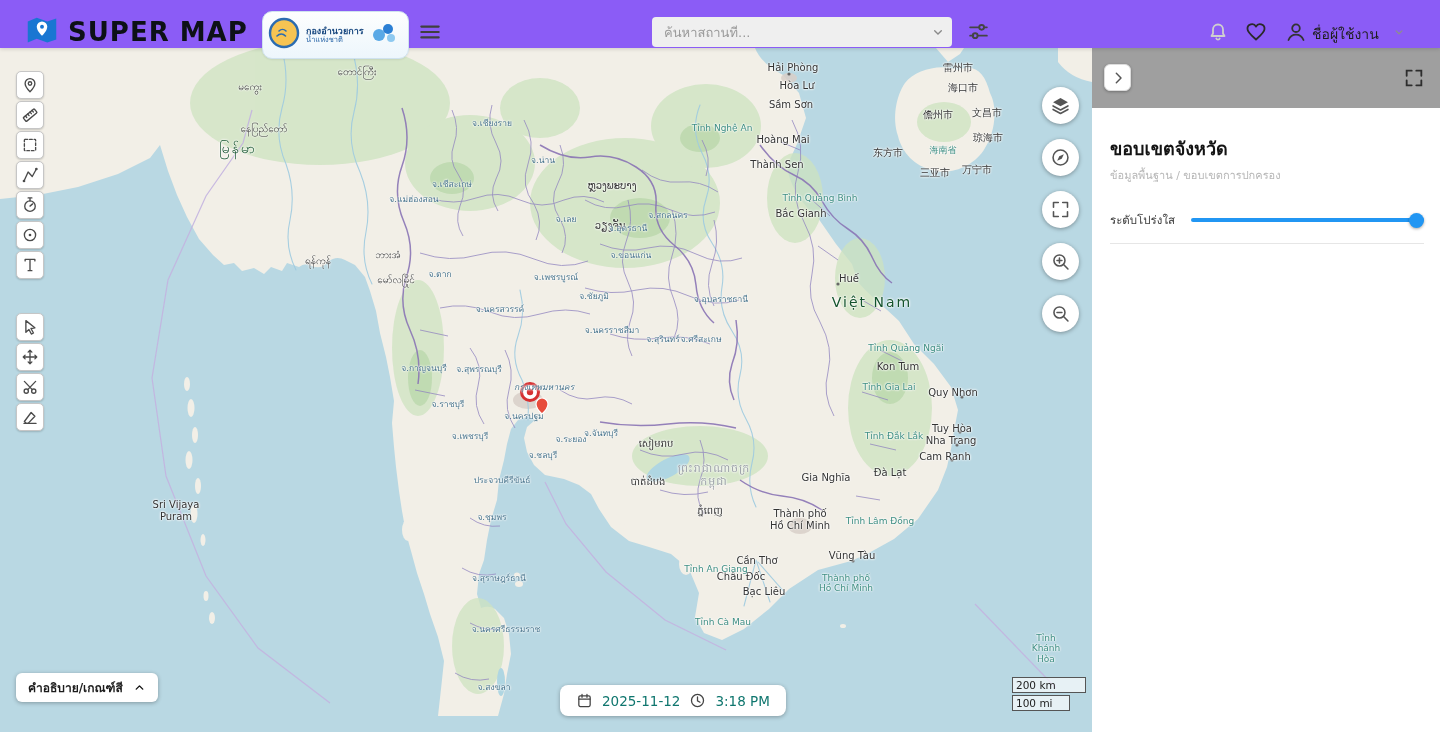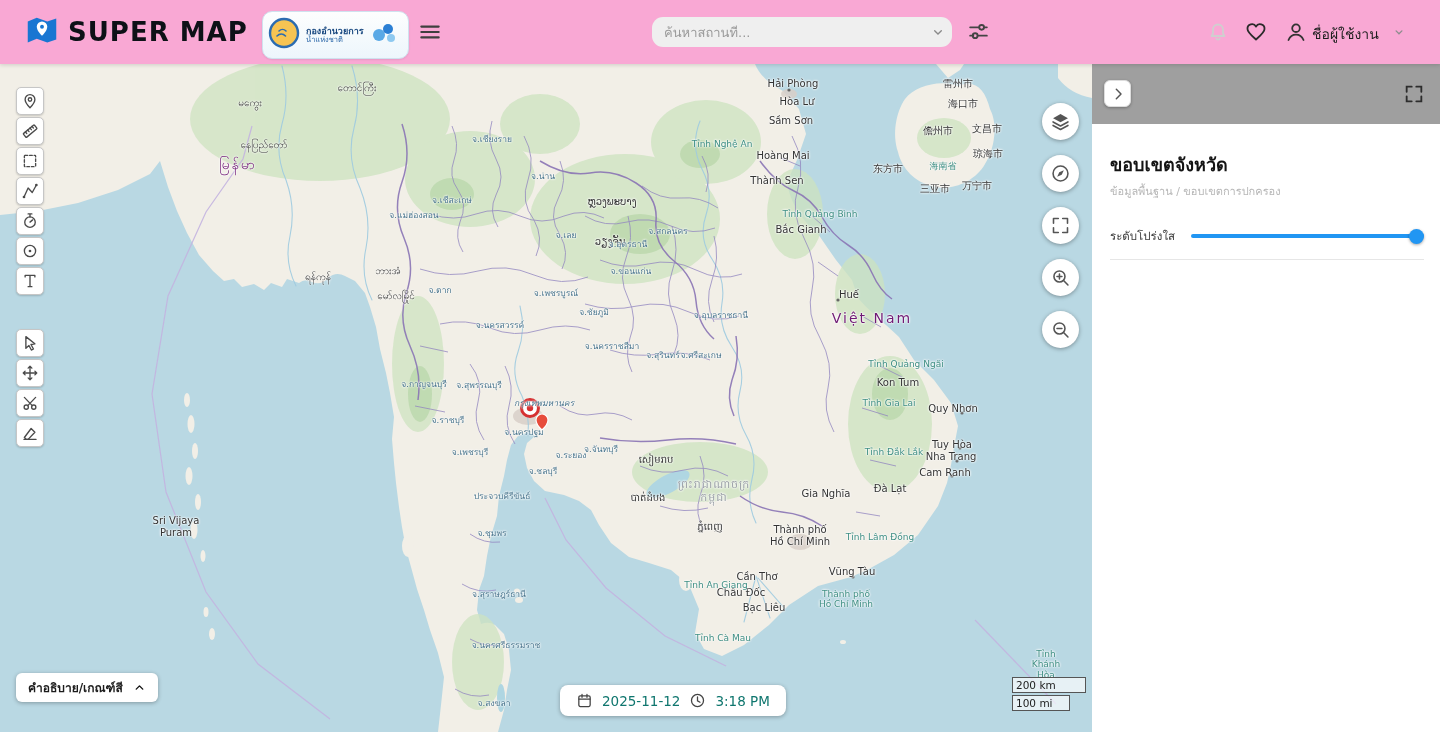--- a/index.html
+++ b/index.html
@@ -1,48 +1,48 @@
 <!DOCTYPE html>
 <html><head>
 <meta charset="utf-8">
 <style>
   html,body{margin:0;padding:0;background:#fff;}
   .app{width:1440px;height:732px;overflow:hidden;display:flex;flex-direction:column;
        font-family:"DejaVu Sans","Liberation Sans",sans-serif;color:#222;}
   
-  .header{height:64px;flex:none;position:relative;background:#f9a8d4;z-index:30;
+  .header{height:48px;flex:none;position:relative;background:#8b5cf6;z-index:30;
           box-shadow:0 1px 4px rgba(0,0,0,.15);}
   .header .abs{position:absolute;}
   .app-title{left:68px;top:17px;font-size:26px;font-weight:800;letter-spacing:1px;color:#0d1117;}
   .org-badge{left:262px;top:11px;height:42px;display:flex;align-items:center;gap:6px;
              padding:2px 10px 2px 5px;background:linear-gradient(#fdfefe,#edf6fc);
              border:1px solid #cfe2ef;border-radius:10px;box-shadow:0 1px 2px rgba(0,0,0,.08);}
   .org-badge .txt{display:flex;flex-direction:column;line-height:1.15;}
   .org-badge .l1{font-size:9px;font-weight:700;color:#15457e;}
   .org-badge .l2{font-size:7.5px;color:#2a66a8;}
   .icon-btn{background:none;border:none;padding:0;cursor:pointer;display:grid;place-items:center;}
-  .search-box{left:652px;top:17px;width:300px;height:30px;background:#efefef;border-radius:11px;
+  .search-box{left:652px;top:17px;width:300px;height:30px;background:#efefef;border-radius:4px;
               display:flex;align-items:center;}
   .search-box input{flex:1;border:none;background:transparent;outline:none;font-size:13px;
               padding:0 4px 0 12px;color:#444;font-family:inherit;}
   .search-box input::placeholder{color:#9a9a9a;}
   .search-caret{width:28px;color:#8a8a8a;}
   .username{left:1312px;top:23px;font-size:14px;color:#1f1f1f;}
   
   .main{flex:1;display:flex;min-height:0;}
   .map{width:1092px;position:relative;background:#b9d8e3;overflow:hidden;cursor:grab;}
   .map svg.basemap{position:absolute;left:0;top:0;z-index:1;}
   #map-labels{position:absolute;inset:0;z-index:2;overflow:hidden;}
   .ml{position:absolute;transform:translate(-50%,-50%);white-space:pre-line;text-align:center;
       pointer-events:none;line-height:1.15;
       text-shadow:0 0 2px #fff,0 0 2px #fff,0 0 3px #fff;}
   .ml.city{font-size:10px;color:#333;}
   .ml.region{font-size:9px;color:#3e8e83;}
   .ml.thprov{font-size:8.5px;color:#44718a;}
-  .ml.country{font-size:14px;color:#701a75;letter-spacing:2px;}
+  .ml.country{font-size:14px;color:#14532d;letter-spacing:2px;}
   .ml.country2{font-size:11px;color:#9aa0a6;letter-spacing:1px;}
   
   .left-tools{position:absolute;left:16px;top:23px;z-index:5;}
   .tool-group{display:flex;flex-direction:column;gap:2px;margin-bottom:34px;}
   .tool-btn{width:28px;height:28px;background:#fff;border:1px solid #c6c6c6;border-radius:5px;
             box-shadow:0 1px 2px rgba(0,0,0,.18);display:grid;place-items:center;color:#4a4a4a;
             cursor:pointer;padding:0;}
   .tool-btn svg{width:18px;height:18px;}
   .right-ctls{position:absolute;right:13px;top:39px;z-index:5;display:flex;flex-direction:column;gap:15px;}
   .map-ctl{width:37px;height:37px;border-radius:50%;background:#fff;border:none;cursor:pointer;

